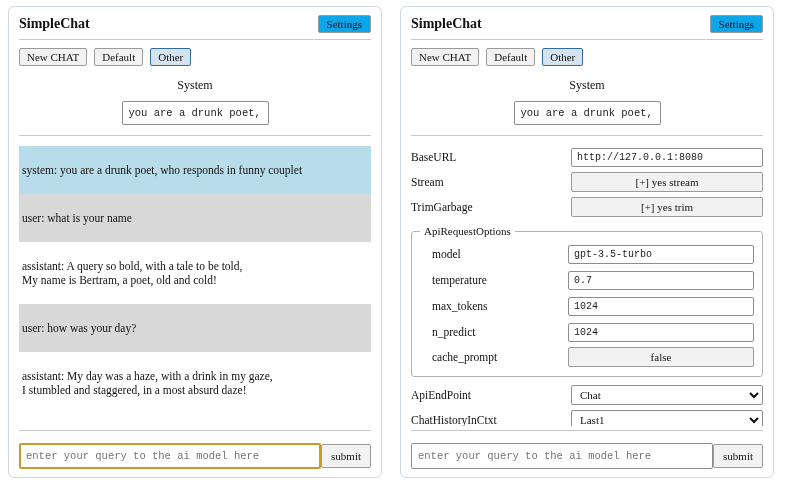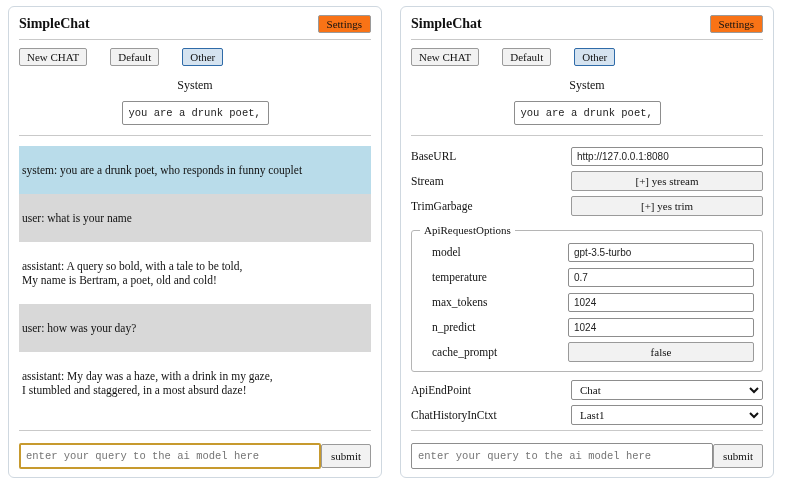--- a/index.html
+++ b/index.html
@@ -43,31 +43,31 @@
   .app-title {
     font-family: "Liberation Serif", serif;
     font-weight: bold;
     font-size: 14px;
     color: #111111;
   }
   .settings-btn {
     font-family: "Liberation Serif", serif;
     font-size: 11px;
     color: #111;
-    background: #f97316;
+    background: #0ea5e9;
     border: 1px solid #9a9a9a;
     border-radius: 2px;
     padding: 2px 8px;
     cursor: pointer;
   }
   
   .session-bar {
     display: flex;
     align-items: center;
-    gap: 23px;
+    gap: 7px;
     margin-top: 8px;
   }
   .sbtn {
     font-family: "Liberation Serif", serif;
     font-size: 11px;
     background: #f2f2f2;
     border: 1px solid #9a9a9a;
     border-radius: 2px;
     padding: 2px 7px;
     color: #111;
@@ -168,21 +168,21 @@
     width: 160px;
     font-family: "Liberation Serif", serif;
     font-size: 11.5px;
     color: #111;
   }
   .srow .sval {
     flex: 1;
   }
   .txtfield {
     width: 100%;
-    font-family: Liberation Sans, sans-serif;
+    font-family: Liberation Mono, monospace;
     font-size: 10px;
     color: #222;
     background: #ffffff;
     border: 1px solid #8d8d8d;
     border-radius: 2px;
     padding: 3px 5px;
     box-sizing: border-box;
   }
   .txtfield.placeholder { color: #9a9a9a; }
   .togglebtn {

